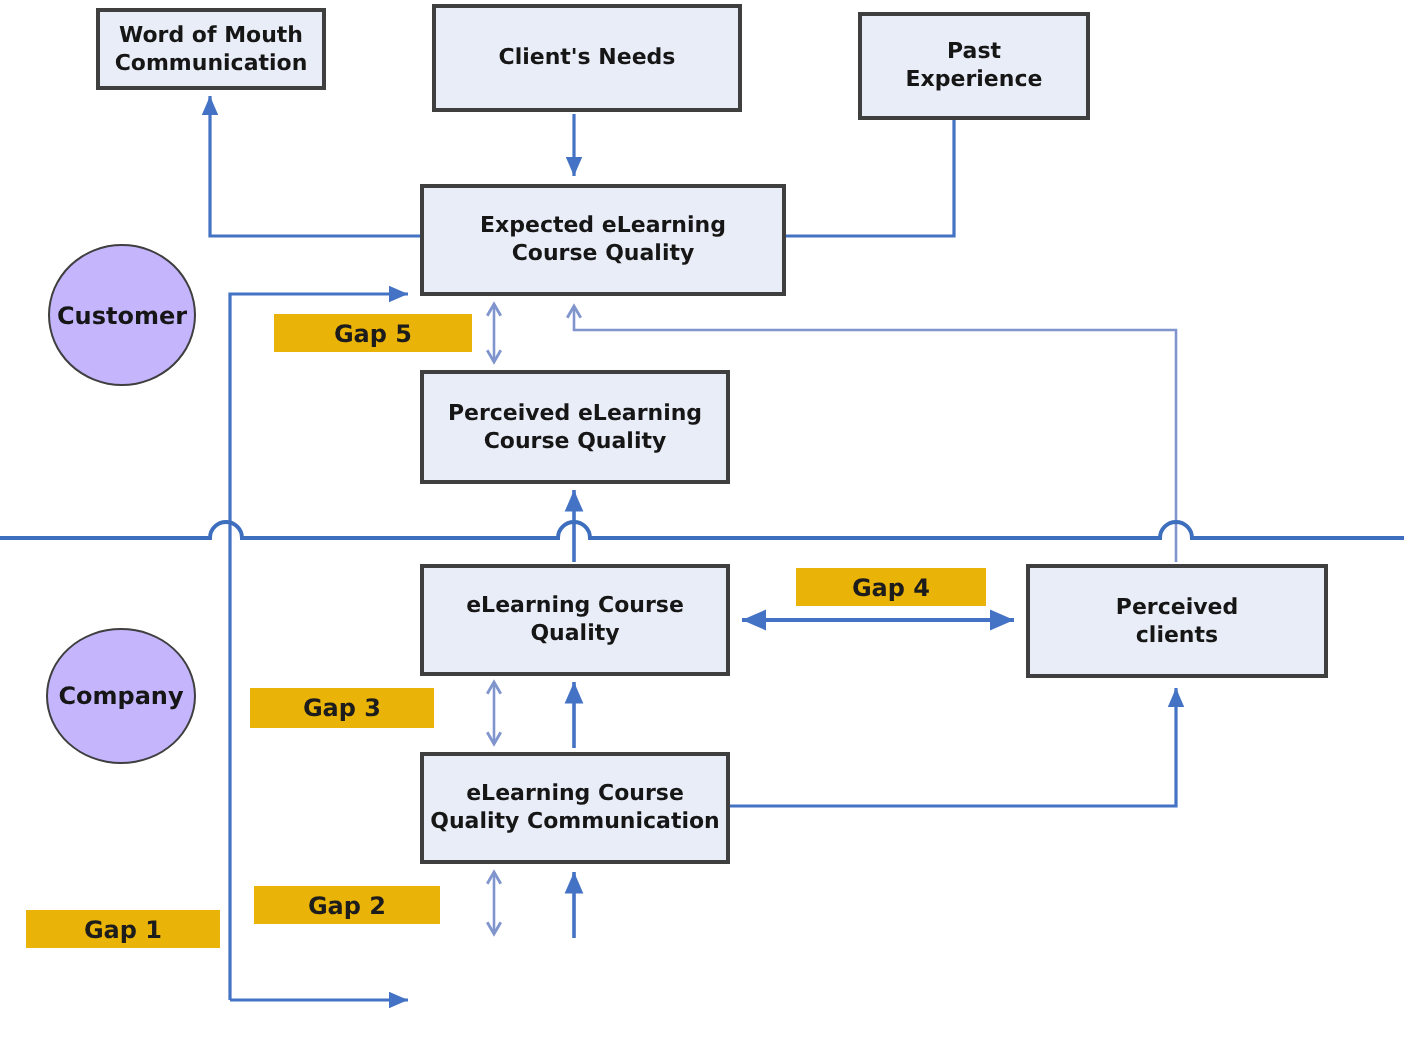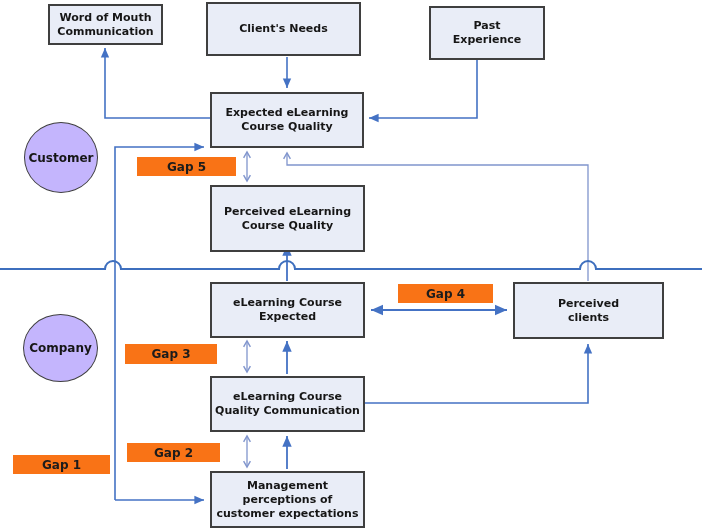--- a/index.html
+++ b/index.html
@@ -31,21 +31,21 @@
     box-sizing:border-box;
     background:#c4b5fd;
     border:1.5px solid #3f3f3f;
     border-radius:50%;
     display:flex;align-items:center;justify-content:center;
     color:#161616;font-weight:bold;font-size:12px;
     z-index:2;
   }
   .gap{
     position:absolute;
-    background:#f97316;
+    background:#eab308;
     display:flex;align-items:center;justify-content:center;
     color:#1c1c1c;font-weight:bold;font-size:12px;
     white-space:nowrap;
     z-index:1;
   }
 </style>
 </head>
 <body>
 
 <div class="canvas">
@@ -77,59 +77,54 @@
     <path d="M371,310 H507" fill="none" stroke-width="2" marker-start="url(#mFill)" marker-end="url(#mFill)" stroke="#4472c4"></path>
 
     <path d="M0,269 H105 A8,8 0 0 1 121,269 H279 A8,8 0 0 1 295,269 H580 A8,8 0 0 1 596,269 H702" fill="none" stroke-width="2" stroke="#3e6fbe"></path>
   </svg>
 
   <div class="node" style="left:48px;top:4px;width:115px;height:41px;">
     <div class="ln">Word of Mouth</div>
     <div class="ln">Communication</div>
   </div>
 
-  <div class="node" style="left:206px;top:2px;width:155px;height:54px;">
+  <div class="node" style="left:216px;top:2px;width:155px;height:54px;">
     <div class="ln">Client's Needs</div>
   </div>
 
   <div class="node" style="left:429px;top:6px;width:116px;height:54px;">
     <div class="ln">Past</div>
     <div class="ln">Experience</div>
   </div>
 
-  <div class="node" style="left:210px;top:92px;width:154px;height:56px;">
+  <div class="node" style="left:210px;top:92px;width:183px;height:56px;">
     <div class="ln">Expected eLearning</div>
     <div class="ln">Course Quality</div>
   </div>
 
-  <div class="node" style="left:210px;top:185px;width:155px;height:67px;">
+  <div class="node" style="left:210px;top:185px;width:155px;height:57px;">
     <div class="ln">Perceived eLearning</div>
     <div class="ln">Course Quality</div>
   </div>
 
   <div class="node" style="left:210px;top:282px;width:155px;height:56px;">
     <div class="ln">eLearning Course</div>
-    <div class="ln">Expected</div>
+    <div class="ln">Quality</div>
   </div>
 
   <div class="node" style="left:513px;top:282px;width:151px;height:57px;">
     <div class="ln">Perceived</div>
     <div class="ln">clients</div>
   </div>
 
   <div class="node" style="left:210px;top:376px;width:155px;height:56px;">
     <div class="ln">eLearning Course</div>
     <div class="ln">Quality Communication</div>
   </div>
 
-  <div class="node" style="left:210px;top:471px;width:155px;height:57px;">
-    <div class="ln">Management</div>
-    <div class="ln">perceptions of</div>
-    <div class="ln">customer expectations</div>
-  </div>
 
   <div class="bubble" style="left:24px;top:122px;width:74px;height:71px;">
     <span>Customer</span>
   </div>
   <div class="bubble" style="left:23px;top:314px;width:75px;height:68px;">
     <span>Company</span>
   </div>
 
   <div class="gap" style="left:137px;top:157px;width:99px;height:19px;">Gap 5</div>
   <div class="gap" style="left:398px;top:284px;width:95px;height:19px;text-align:right;">Gap 4</div>

